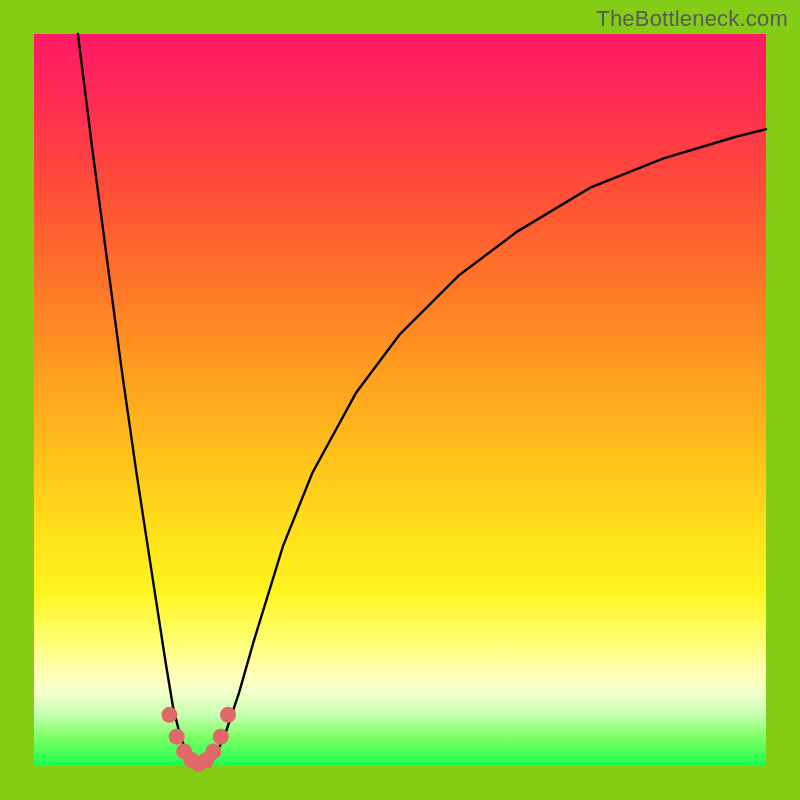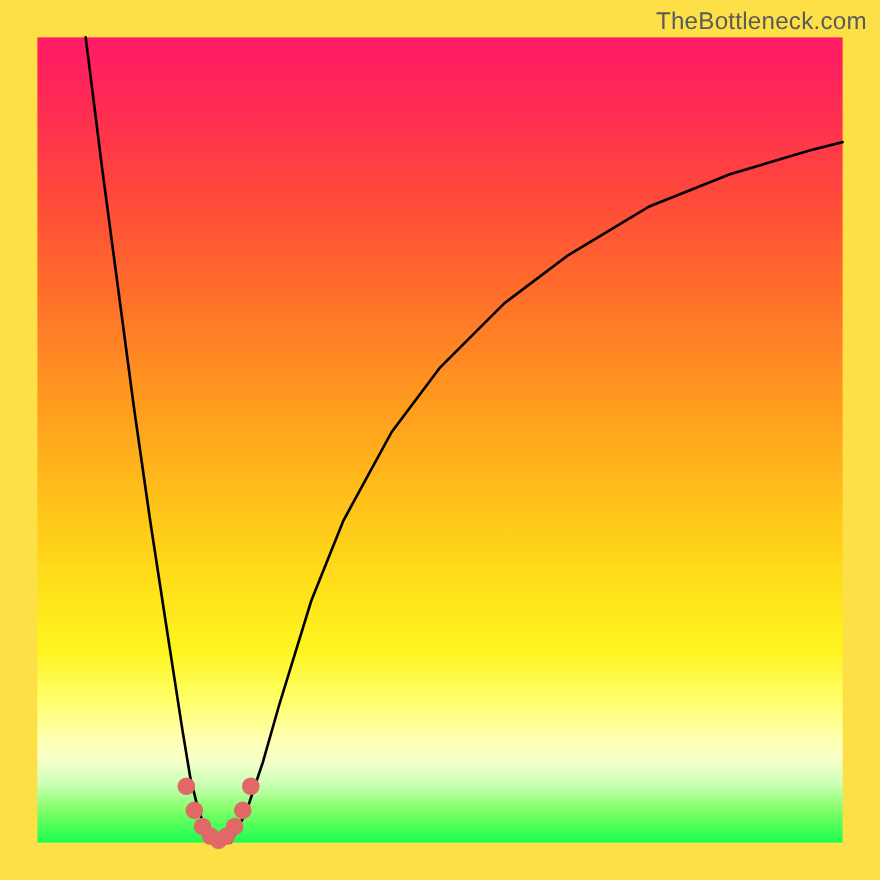--- a/index.html
+++ b/index.html
@@ -10,21 +10,21 @@
     overflow: hidden;
     background: #000;
     font-family: Arial, Helvetica, sans-serif;
   }
   .frame {
     position: absolute;
     left: 0;
     top: 0;
     width: 800px;
     height: 800px;
-    background: #fde047;
+    background: #84cc16;
   }
   .plot-area {
     position: absolute;
     left: 34px;
     top: 34px;
     width: 732px;
     height: 732px;
     
     background: linear-gradient(to bottom,
       #ff1a66 0%,

